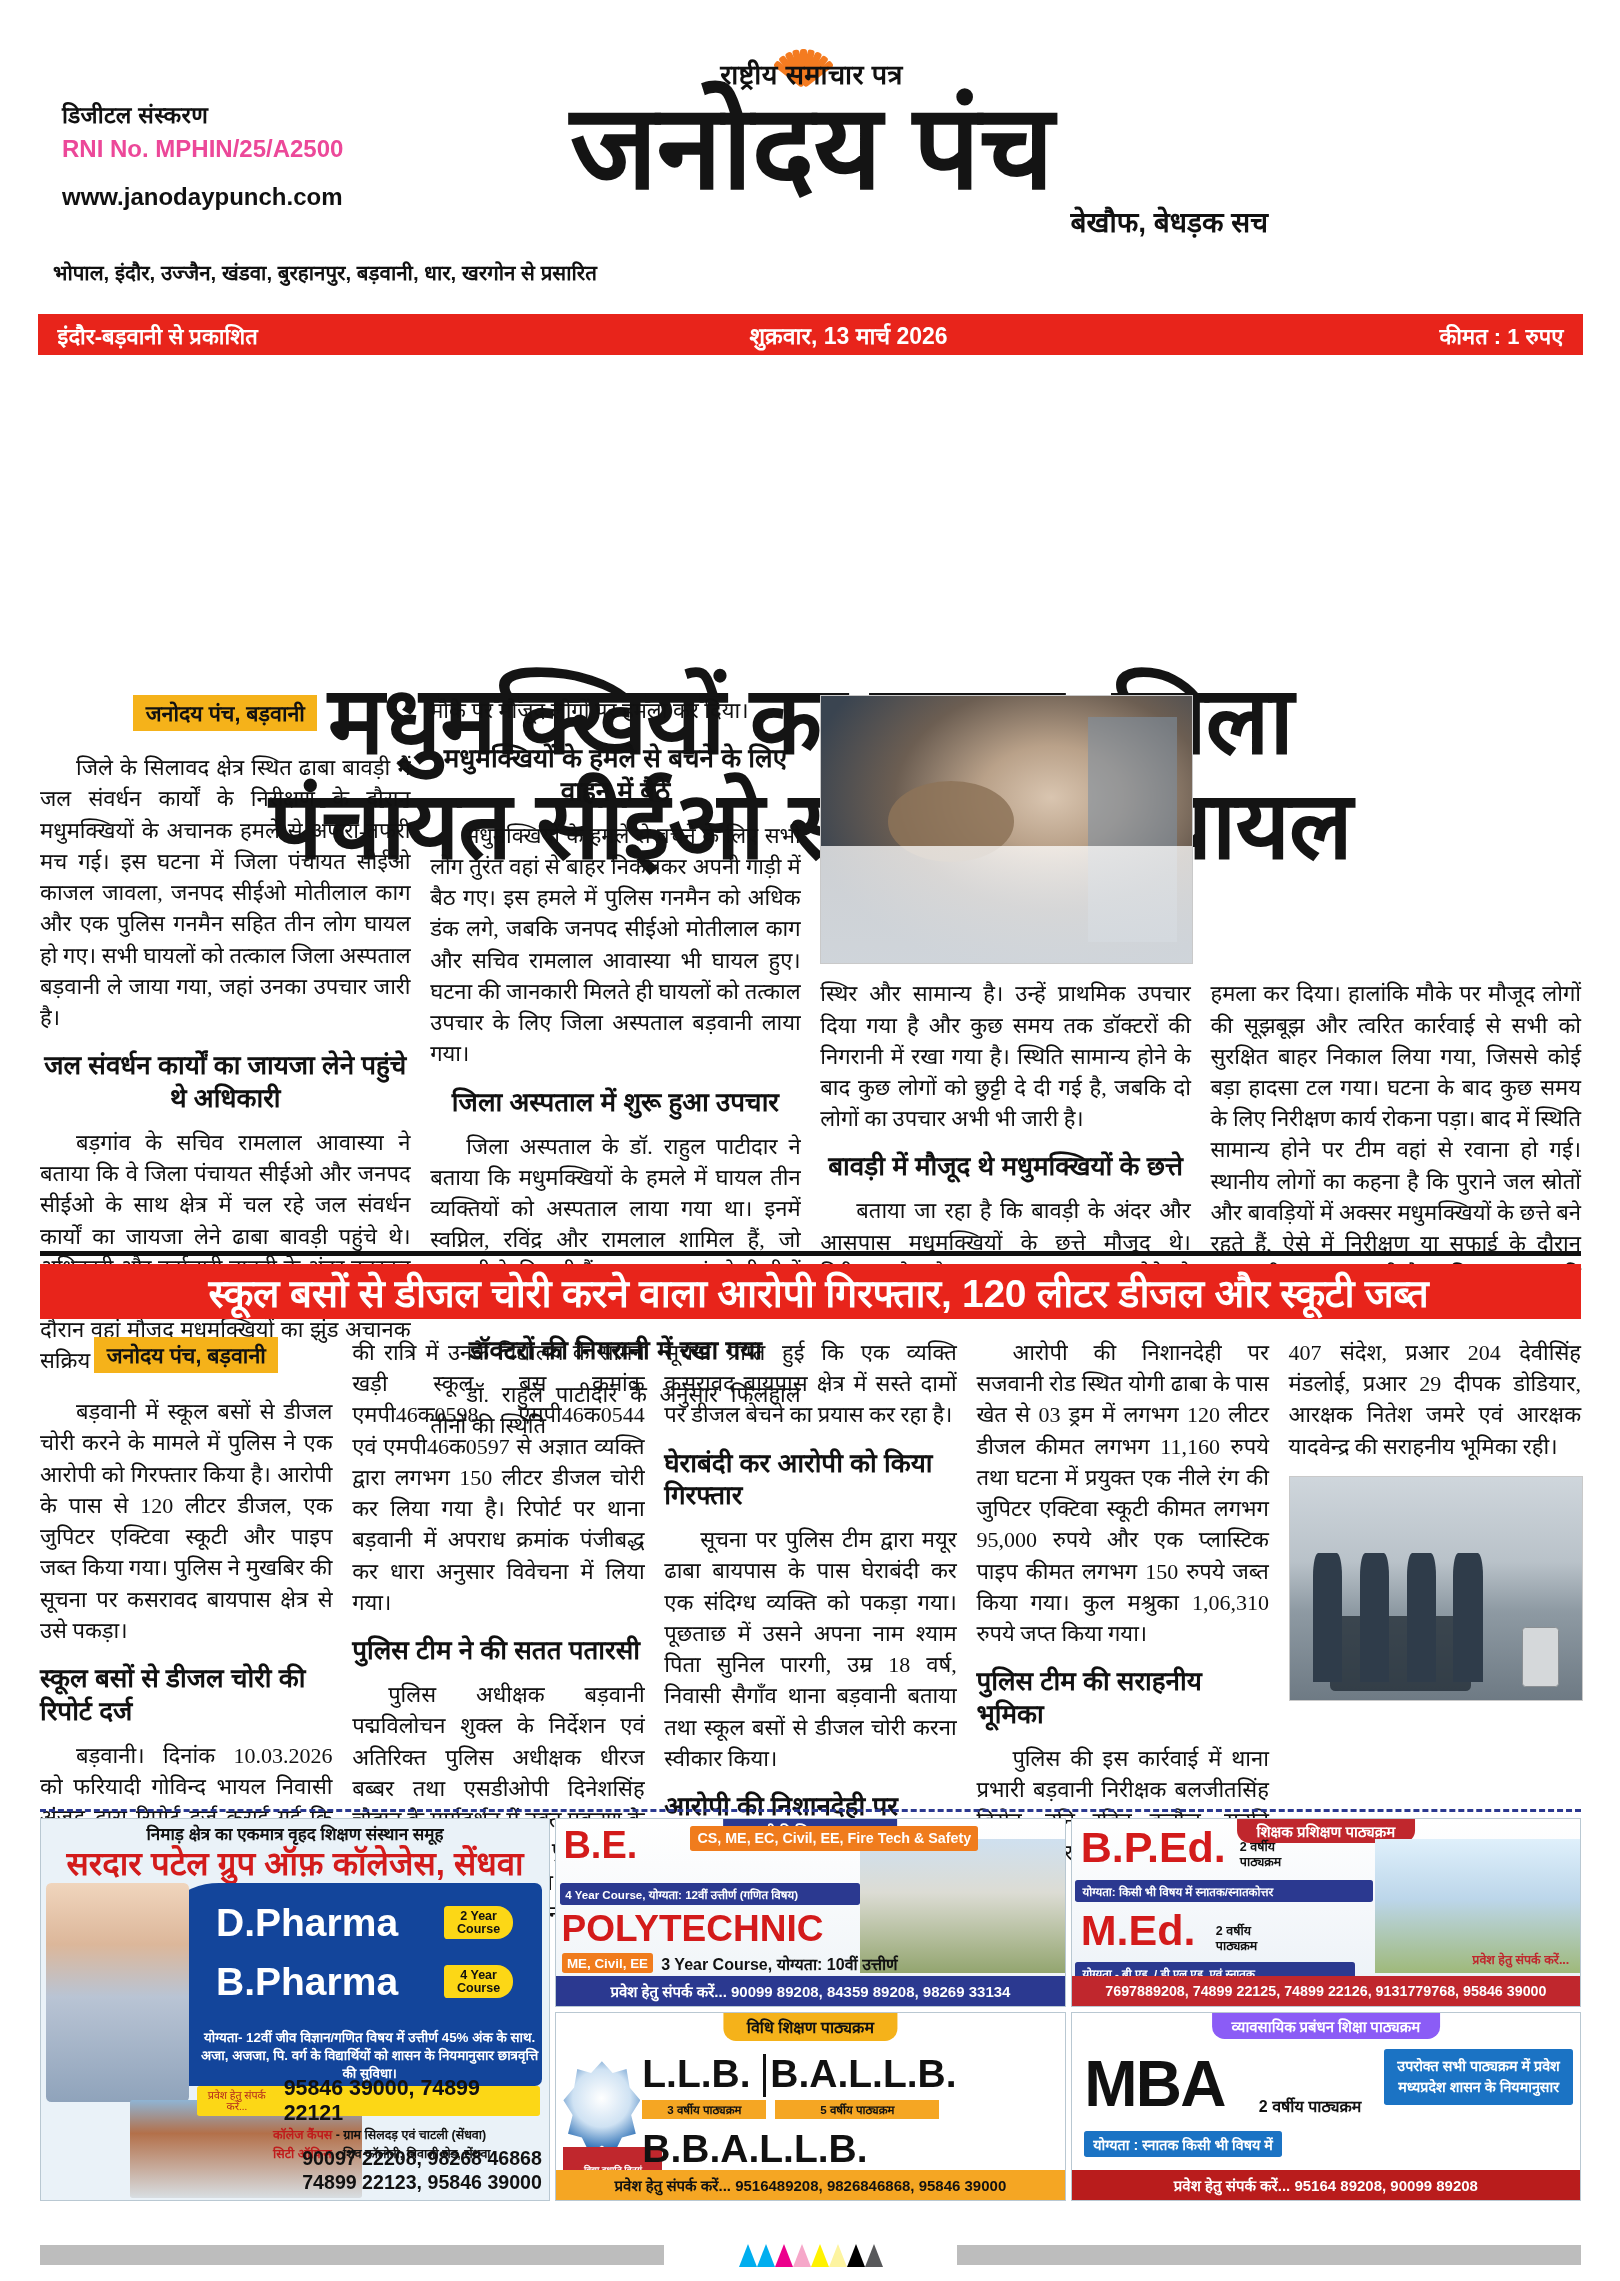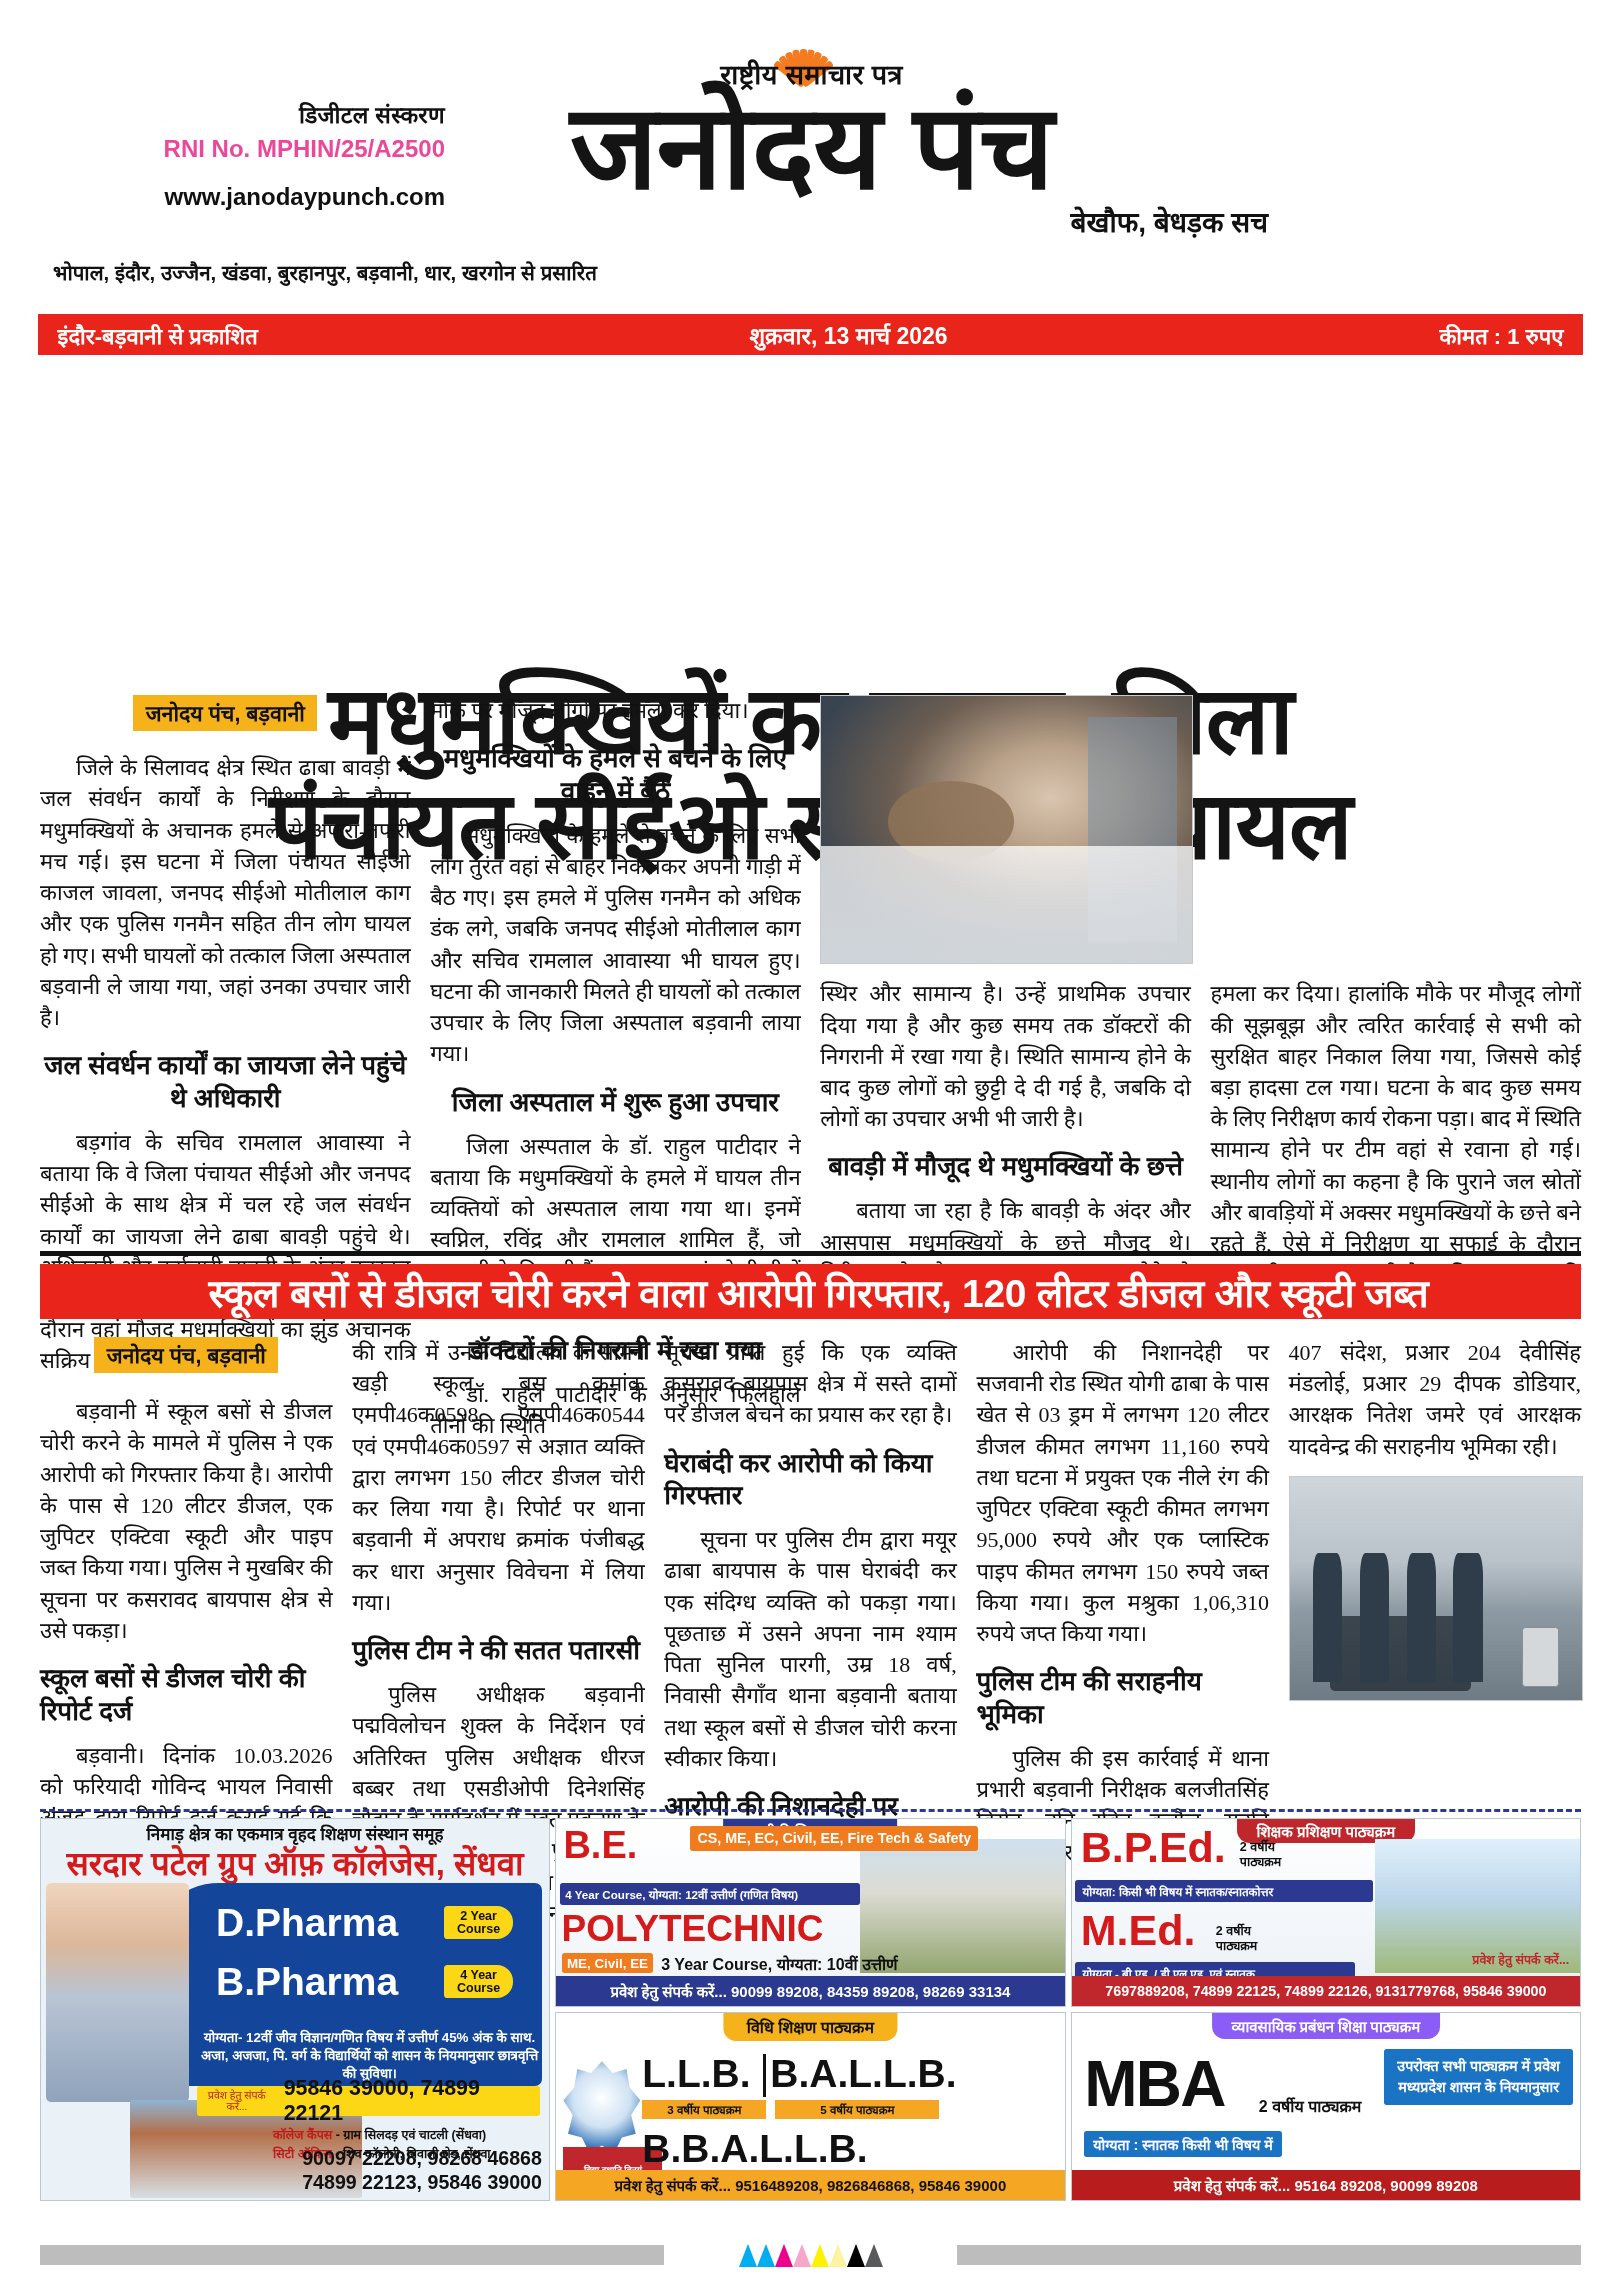--- a/index.html
+++ b/index.html
@@ -5,21 +5,21 @@
 <style>
   html,body{margin:0;padding:0;background:#8e8e8e;}
   body{font-family:"Liberation Serif",serif;}
   .page{
     width:1621px;height:2281px;margin:0 auto;background:#ffffff;position:relative;
     box-sizing:border-box;overflow:hidden;
   }
 
   
   .masthead{position:relative;height:285px;padding:0 53px;box-sizing:border-box;}
-  .mast-left{position:absolute;left:62px;top:98px;width:383px;text-align:right;}
+  .mast-left{position:absolute;left:62px;top:98px;width:383px;text-align:left;}
   .mast-left .ed{font-family:"Liberation Sans",sans-serif;font-weight:bold;font-size:23px;color:#111;letter-spacing:0.3px;}
   .mast-left .rni{font-family:"Liberation Sans",sans-serif;font-weight:bold;font-size:24px;color:#ec4899;margin-top:5.3px;}
   .mast-left .web{font-family:"Liberation Sans",sans-serif;font-weight:bold;font-size:24px;color:#111;margin-top:19.6px;}
   .mast-cities{position:absolute;left:53px;top:258px;font-family:"Liberation Sans",sans-serif;
     font-weight:bold;font-size:20.5px;color:#111;white-space:nowrap;}
 
   .mast-center{position:absolute;left:339px;top:55px;width:945px;text-align:center;}
   .mast-kicker{font-family:"Liberation Sans",sans-serif;font-weight:bold;font-size:27px;color:#111;
     letter-spacing:0.4px;margin-bottom:-5.3px;}
   .mast-title{font-family:"Liberation Sans",sans-serif;font-weight:bold;font-size:118px;line-height:1.02;

